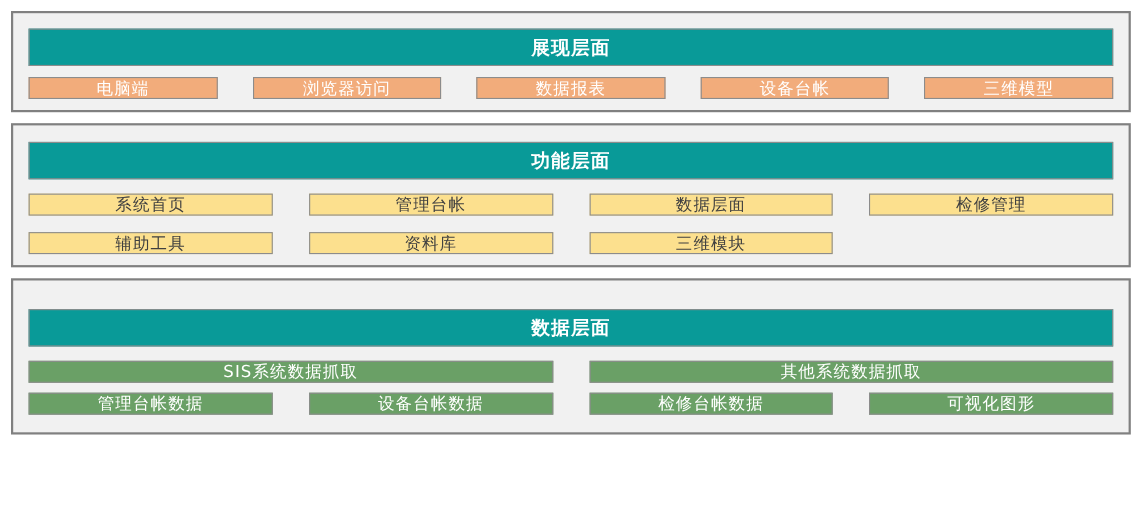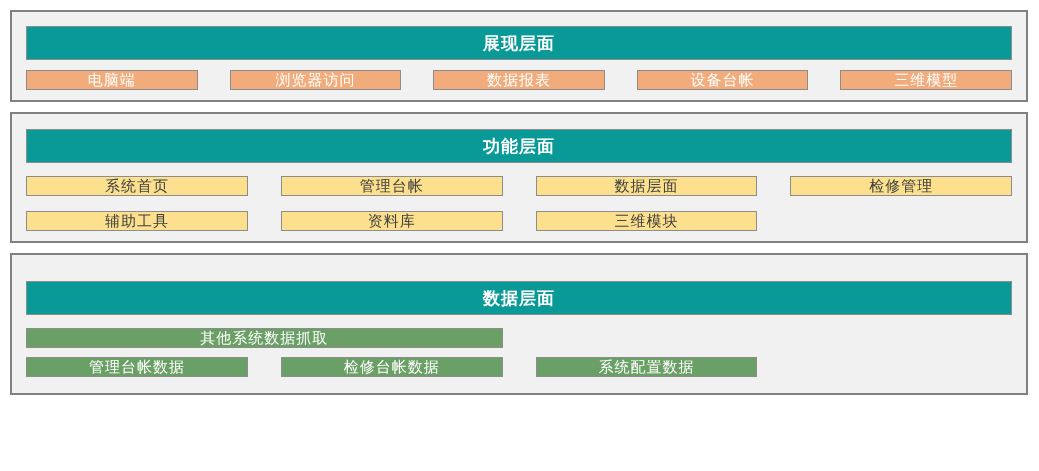--- a/index.html
+++ b/index.html
@@ -101,22 +101,24 @@
     <div class="row cols4">
       <div class="box yellow">辅助工具</div>
       <div class="box yellow">资料库</div>
       <div class="box yellow">三维模块</div>
     </div>
   </section>
 
   <section class="panel panel-data">
     <div class="band">数据层面</div>
     <div class="row cols4">
+      <div class="box green span2">SIS系统数据抓取</div>
       <div class="box green span2">其他系统数据抓取</div>
     </div>
     <div class="row cols4">
       <div class="box green">管理台帐数据</div>
+      <div class="box green">设备台帐数据</div>
       <div class="box green">检修台帐数据</div>
-      <div class="box green">系统配置数据</div>
+      <div class="box green">可视化图形</div>
     </div>
   </section>
 
 </div>
 
 </body></html>

